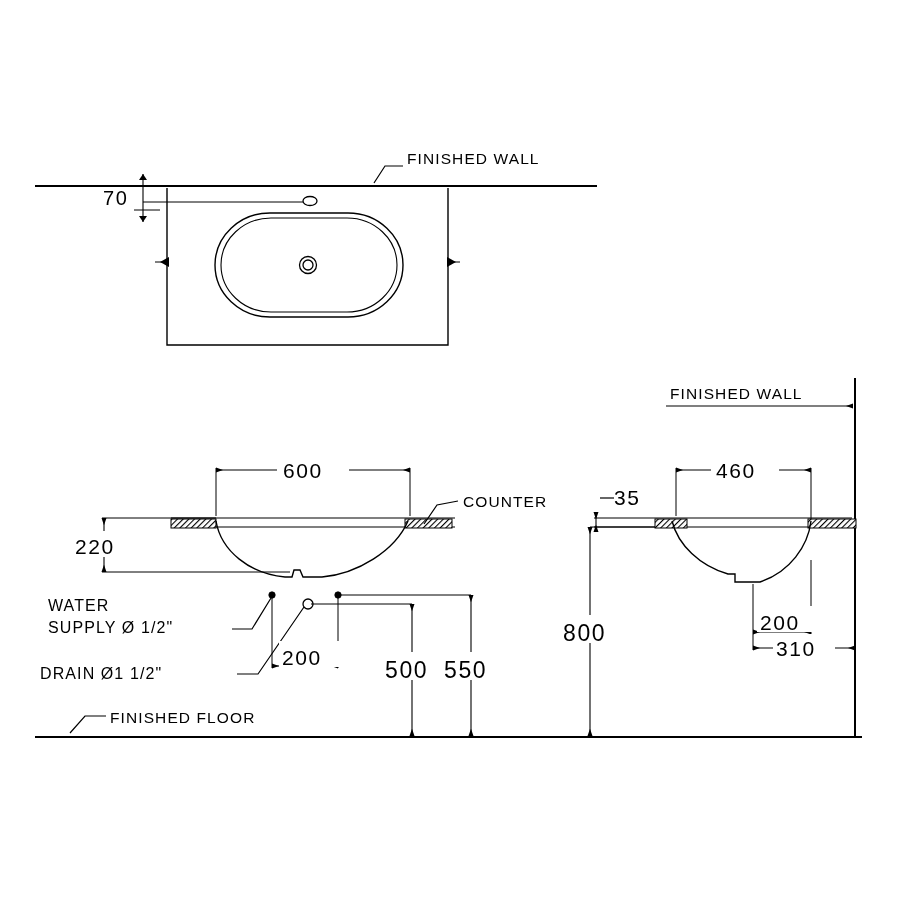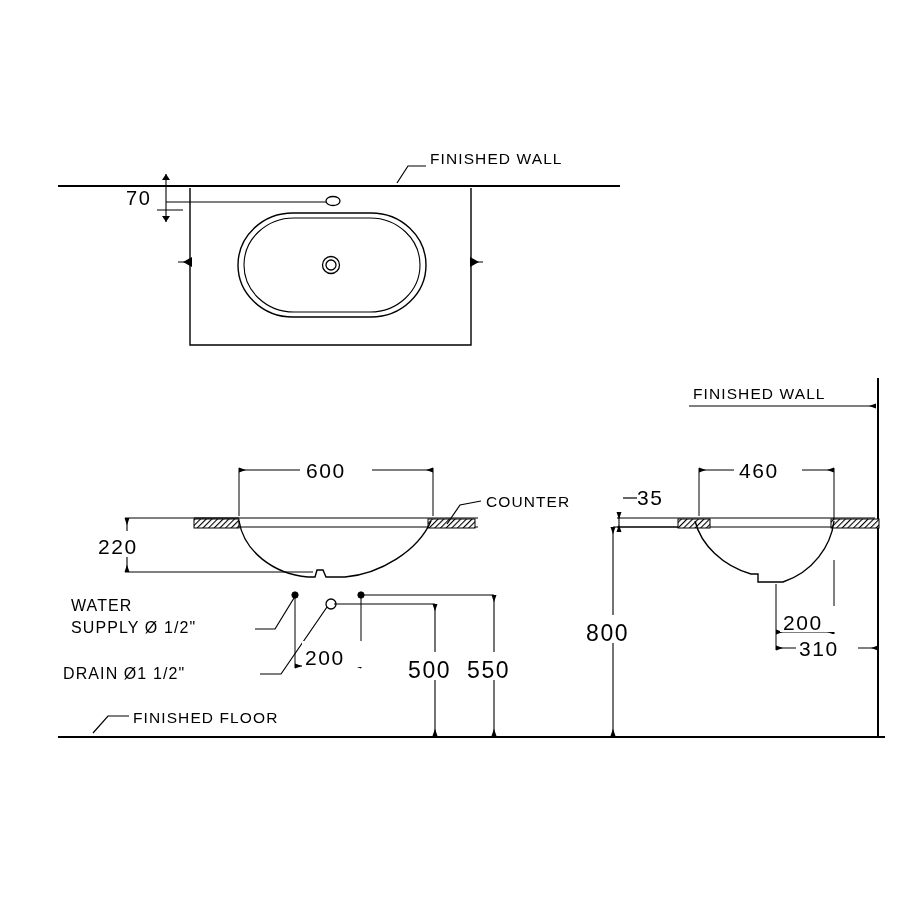--- a/index.html
+++ b/index.html
@@ -10,21 +10,20 @@
   body {
     width: 900px;
     height: 900px;
     font-family: "Liberation Sans", sans-serif;
     overflow: hidden;
   }
   #drawing-root {
     position: relative;
     width: 723px;
     height: 900px;
-    padding-left: 23px;
   }
   svg#cad {
     display: block;
     width: 900px;
     height: 900px;
   }
   
   .obj      { stroke: #000000; stroke-width: 1.4; fill: none; }
   .objthin  { stroke: #000000; stroke-width: 1.1; fill: none; }
   .dim      { stroke: #000000; stroke-width: 1.1; fill: none; }

